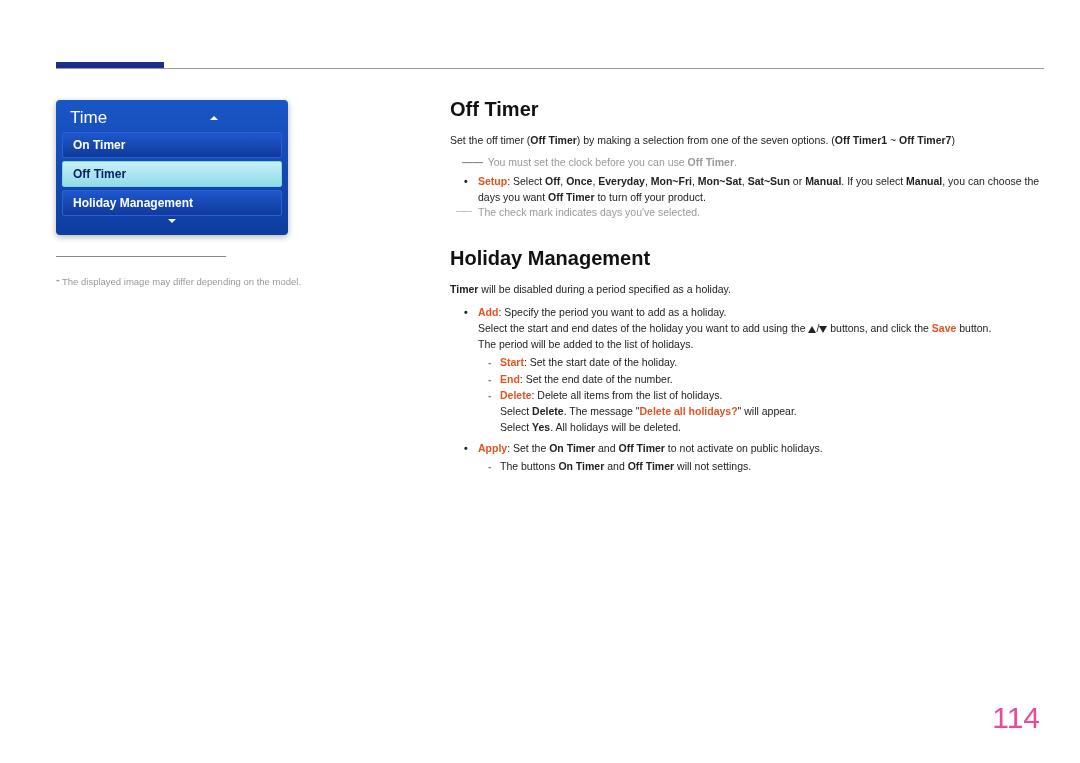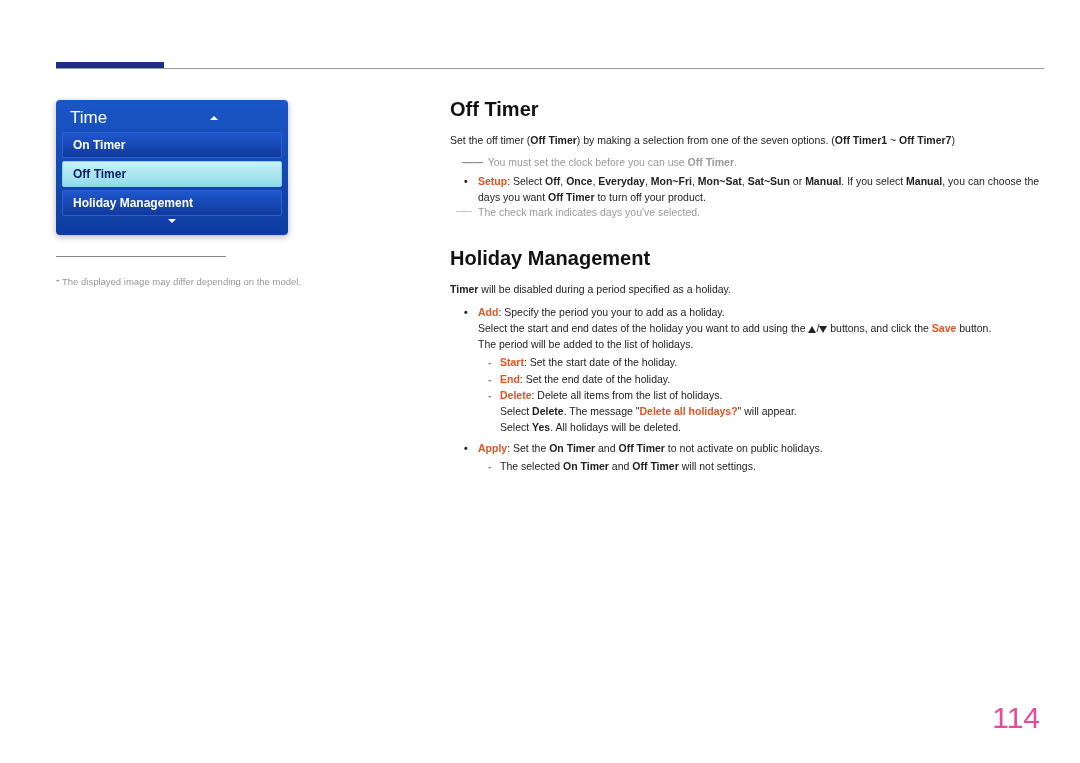--- a/index.html
+++ b/index.html
@@ -255,40 +255,40 @@
   </ul>
 
   <h1 class="section second">Holiday Management</h1>
 
   <p class="intro">
     <b>Timer</b><span> will be disabled during a period specified as a holiday.</span>
   </p>
 
   <ul class="bullets">
     <li>
-      <span class="red">Add</span><span>: Specify the period you your to add as a holiday.</span>
+      <span class="red">Add</span><span>: Specify the period you want to add as a holiday.</span>
       <div>
         <span>Select the start and end dates of the holiday you want to add using the </span><span class="tri-up"></span>/<span class="tri-down"></span><span> buttons, and click the </span><span class="red">Save</span><span> button.</span>
       </div>
       <div>The period will be added to the list of holidays.</div>
       <ul class="sub-dash">
         <li><span class="red">Start</span><span>: Set the start date of the holiday.</span></li>
-        <li><span class="red">End</span><span>: Set the end date of the holiday.</span></li>
+        <li><span class="red">End</span><span>: Set the end date of the number.</span></li>
         <li>
           <span class="red">Delete</span><span>: Delete all items from the list of holidays.</span>
           <div><span>Select </span><b>Delete</b><span>. The message "</span><span class="red">Delete all holidays?</span><span>" will appear.</span></div>
           <div><span>Select </span><b>Yes</b><span>. All holidays will be deleted.</span></div>
         </li>
       </ul>
     </li>
     <li>
       <span class="red">Apply</span><span>: Set the </span><b>On Timer</b><span> and </span><b>Off Timer</b><span> to not activate on public holidays.</span>
       <ul class="sub-dash">
         <li>
-          <span>The selected </span><b>On Timer</b><span> and </span><b>Off Timer</b><span> will not settings.</span>
+          <span>The buttons </span><b>On Timer</b><span> and </span><b>Off Timer</b><span> will not settings.</span>
         </li>
       </ul>
     </li>
   </ul>
 
 </div>
 
 <div class="page-num">114</div>
 
 </body></html>

